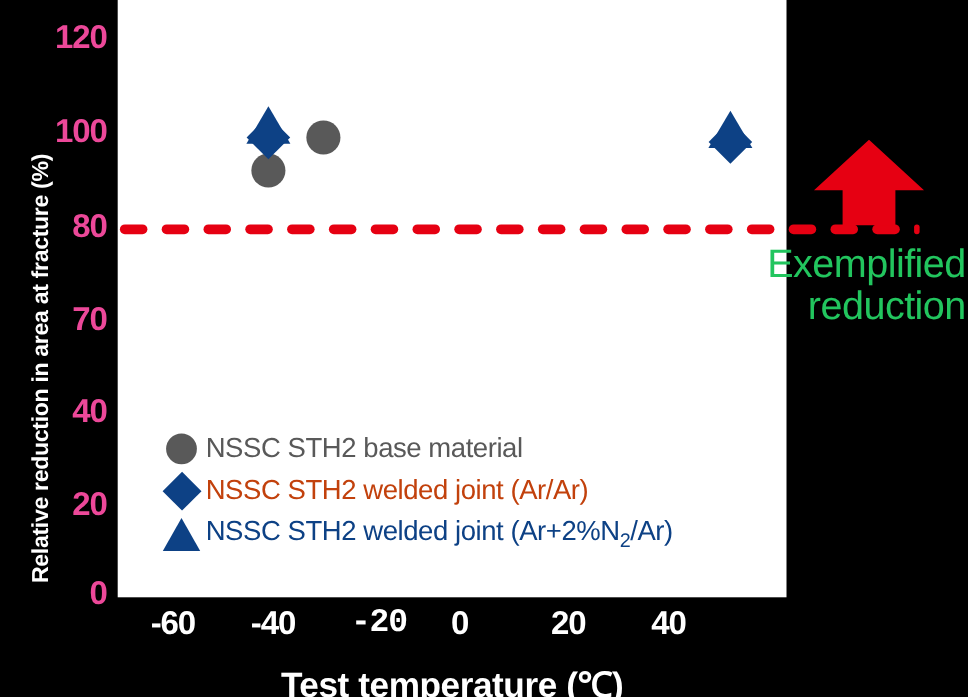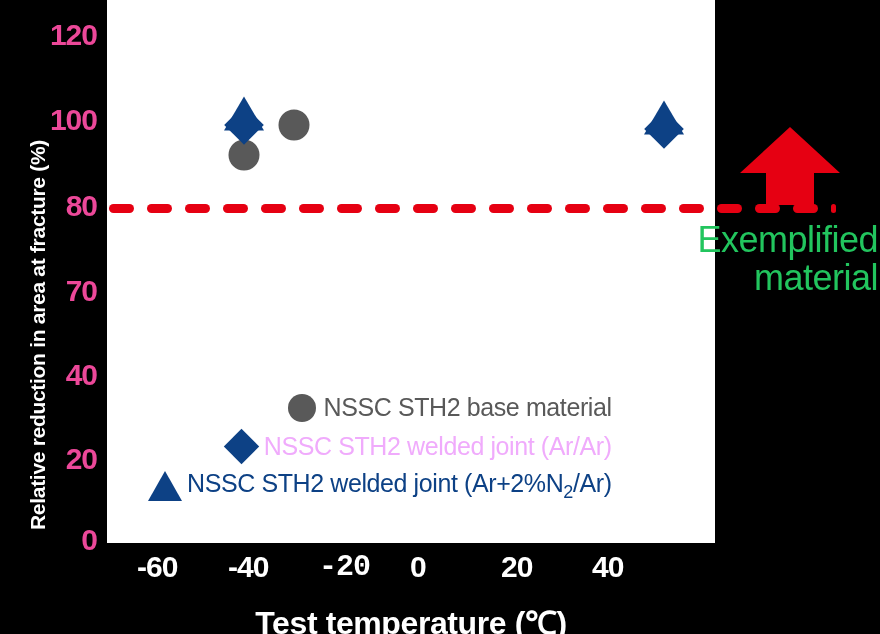--- a/index.html
+++ b/index.html
@@ -45,21 +45,21 @@
   
   #threshold-arrow{position:absolute;}
 
   
   #threshold-annotation{position:absolute;text-align:right;line-height:1.06;
       font-size:36px;font-weight:400;letter-spacing:-0.5px;}
   #threshold-annotation div{white-space:nowrap;}
 
   
   #legend{position:absolute;left:143px;top:388px;}
-  .legend-row{position:relative;height:39px;display:flex;align-items:center;justify-content:flex-end;}
+  .legend-row{position:relative;height:39px;display:flex;align-items:center;}
   .legend-marker{position:relative;width:44px;height:34px;flex:0 0 44px;}
   .legend-marker .gm{position:absolute;left:50%;top:50%;}
   .legend-label{font-size:25px;font-weight:400;letter-spacing:-0.4px;
       white-space:nowrap;}
   .sub{font-size:18px;vertical-align:sub;}
 </style>
 </head>
 <body>
 
 <div id="figure">
@@ -111,21 +111,21 @@
     </div>
 
   <div id="threshold-arrow" style="left: 740px; top: 126.846px;">
     <svg width="100" height="78" viewBox="0 0 100 78" aria-hidden="true">
       <polygon points="50,0 100,46 74,46 74,78 26,78 26,46 0,46" fill="#e60012"></polygon>
     </svg>
   </div>
 
   <div id="threshold-annotation" style="color: #22c55e; right: 2px; top: 220.846px;">
     <div>Exemplified</div>
-    <div>material</div>
+    <div>reduction</div>
   </div>
 
   <div id="markers-layer">
       <div class="marker m-triangle" style="left: 243.8px; top: 116.954px; border-left: 20px solid transparent; border-right: 20px solid transparent; border-bottom: 34px solid rgb(13, 65, 133); transform: translate(-50%, -60%);"></div>
       <div class="marker m-triangle" style="left: 664.333px; top: 121.131px; border-left: 20px solid transparent; border-right: 20px solid transparent; border-bottom: 34px solid rgb(13, 65, 133); transform: translate(-50%, -60%);"></div>
       <div class="marker m-circle" style="left: 243.8px; top: 154.546px; width: 31px; height: 31px; background: rgb(89, 89, 89);"></div>
       <div class="marker m-circle" style="left: 294.467px; top: 125.308px; width: 31px; height: 31px; background: rgb(89, 89, 89);"></div>
       <div class="marker m-diamond" style="left: 243.8px; top: 125.308px; width: 28px; height: 28px; background: rgb(13, 65, 133);"></div>
       <div class="marker m-diamond" style="left: 664.333px; top: 129.485px; width: 28px; height: 28px; background: rgb(13, 65, 133);"></div>
     </div>
@@ -136,21 +136,21 @@
       <span class="legend-marker">
         <span class="gm" style="width:28px;height:28px;margin-left:-14px;margin-top:-14px;border-radius:50%;background:#595959;"></span>
       </span>
       <span class="legend-label" style="color:#595959;">NSSC STH2 base material</span>
     </div>
 
     <div class="legend-row">
       <span class="legend-marker">
         <span class="gm" style="width:25px;height:25px;margin-left:-12.5px;margin-top:-12.5px;background:#0d4185;transform:rotate(45deg);"></span>
       </span>
-      <span class="legend-label" style="color:#f0abfc;">NSSC STH2 welded joint (Ar/Ar)</span>
+      <span class="legend-label" style="color:#c2410c;">NSSC STH2 welded joint (Ar/Ar)</span>
     </div>
 
     <div class="legend-row">
       <span class="legend-marker">
         <span class="gm" style="margin-left:-17px;margin-top:-15px;width:0;height:0;border-left:17px solid transparent;border-right:17px solid transparent;border-bottom:30px solid #0d4185;"></span>
       </span>
       <span class="legend-label" style="color:#0d4185;"><span>NSSC STH2 welded joint (Ar+2%N</span><span class="sub">2</span><span>/Ar)</span></span>
     </div>
 
   </div>

